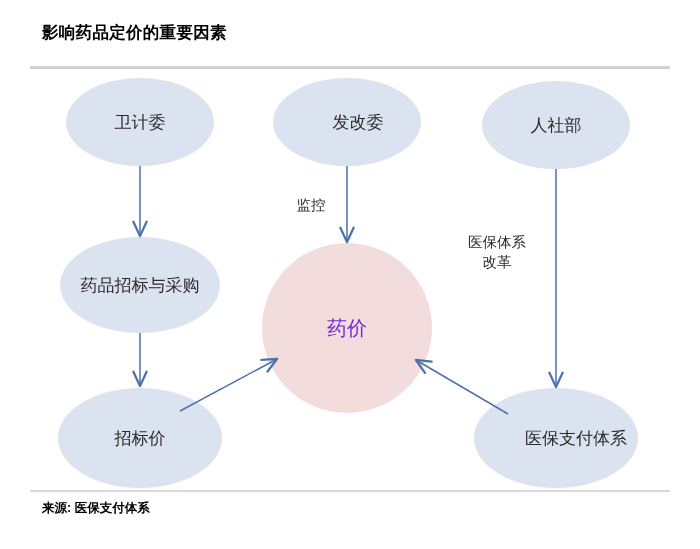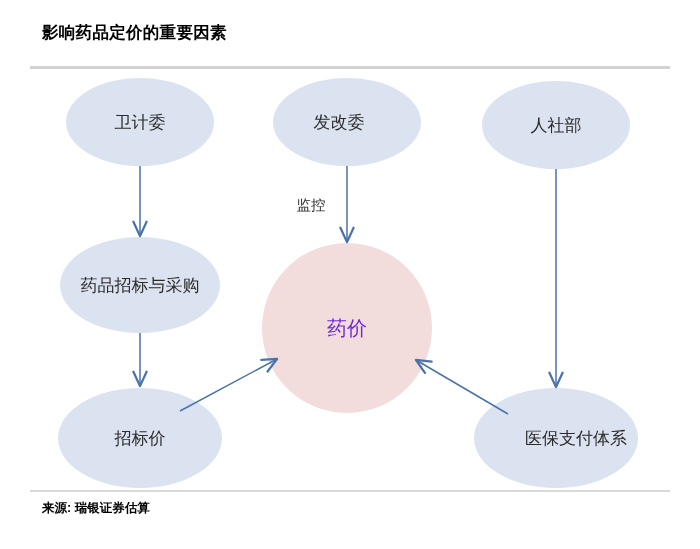--- a/index.html
+++ b/index.html
@@ -112,27 +112,29 @@
         <line x1="140" y1="267" x2="140" y2="320" marker-end="url(#arrowOpen)"></line>
         <line x1="347" y1="100" x2="347" y2="176" marker-end="url(#arrowOpen)"></line>
         <line x1="556" y1="103" x2="556" y2="321" marker-end="url(#arrowOpen)"></line>
         <line x1="180" y1="345" x2="277" y2="293" marker-end="url(#arrowOpen)"></line>
         <line x1="508" y1="348" x2="416" y2="294" marker-end="url(#arrowOpen)"></line>
       </g>
     </svg>
 
     
     <div class="node-label" style="left:140px; top:56px;">卫计委</div>
-    <div class="node-label" style="left:339px; top:56px;">发改委</div>
+    <div class="node-label" style="left:358px; top:56px;">发改委</div>
     <div class="node-label" style="left:556px; top:59px;">人社部</div>
     <div class="node-label" style="left:140px; top:219px;">药品招标与采购</div>
     <div class="node-label center" style="left:347px; top:262px;">药价</div>
     <div class="node-label" style="left:140px; top:372px;">招标价</div>
     <div class="node-label" style="left:576px; top:372px;">医保支付体系</div>
 
     
     <div class="edge-label" style="left:311px; top:140px;">监控</div>
+    <div class="edge-label" style="left:497px; top:187px;">医保体系
+改革</div>
   </div>
 
   <div class="rule rule-bottom"></div>
-  <div class="fig-source">来源: 瑞银证券估算</div>
+  <div class="fig-source">来源: 医保支付体系</div>
 
 </div>
 
 </body></html>

